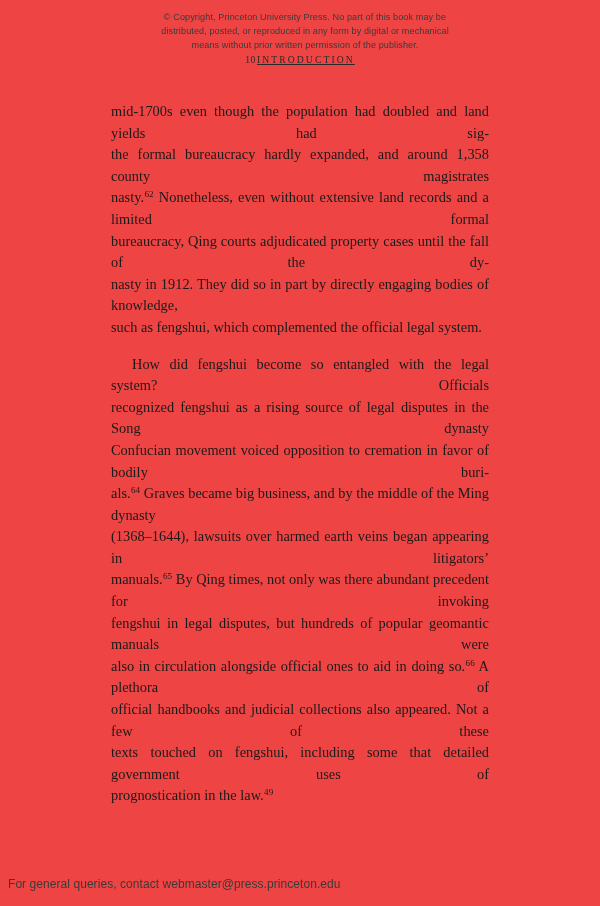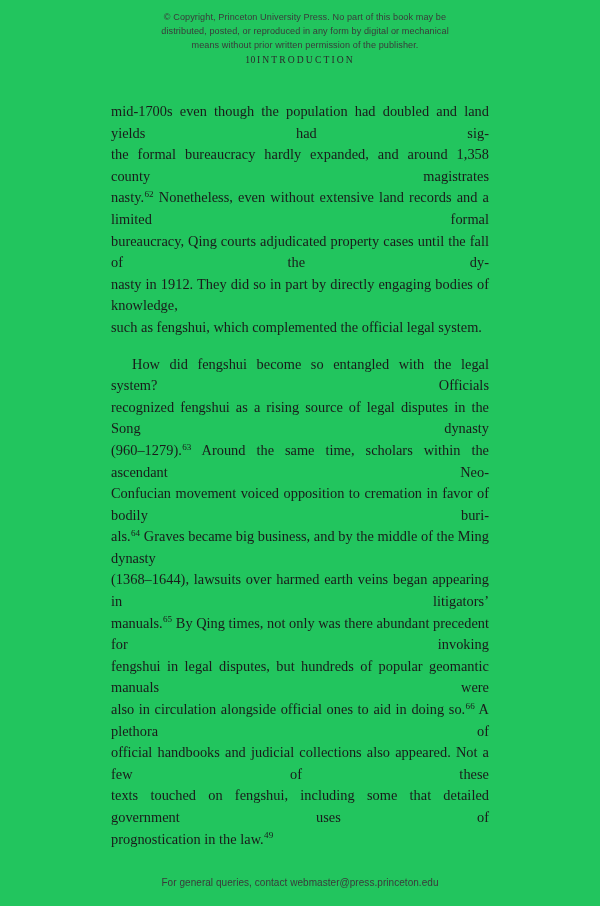--- a/index.html
+++ b/index.html
@@ -14,21 +14,21 @@
     position: relative;
     overflow: hidden;
     font-family: "Liberation Serif", "DejaVu Serif", serif;
     color: #1b1b1b;
     -webkit-font-smoothing: antialiased;
   }
 
   .page {
     position: absolute;
     inset: 0;
-    background: #22c55e;
+    background: #ef4444;
   }
 
   
   .notice {
     position: absolute;
     left: 110px;
     top: 10px;
     width: 390px;
     font-family: "Liberation Sans", "DejaVu Sans", sans-serif;
     font-size: 9.1px;
@@ -47,20 +47,21 @@
     text-align: center;
     font-size: 9.6px;
     color: #2a2a2a;
   }
   .running-head .folio {
     letter-spacing: 0.06em;
   }
   .running-head .rh-title {
     letter-spacing: 0.22em;
     margin-left: 1px;
+    text-decoration: underline;
   }
 
   
   .textblock {
     position: absolute;
     left: 96px;
     top: 86px;
     width: 408px;
   }
 
@@ -103,25 +104,26 @@
     letter-spacing: 0.01em;
     margin-left: 0.3px;
   }
 
   
   .footer {
     position: absolute;
     left: 0;
     right: 0;
     top: 877px;
-    text-align: center;
+    text-align: left;
     font-family: "Liberation Sans", "DejaVu Sans", sans-serif;
-    font-size: 10px;
+    font-size: 12px;
     color: #3a3a3a;
     letter-spacing: 0.005em;
+    padding-left: 8px;
   }
 </style>
 </head>
 <body>
 
 <div class="page">
 
   <div class="notice">
     <div>© Copyright, Princeton University Press. No part of this book may be</div>
     <div>distributed, posted, or reproduced in any form by digital or mechanical</div>
@@ -137,21 +139,20 @@
         <span class="ln j">mid-1700s even though the population had doubled and land yields had sig-</span>
         <span class="ln j">the formal bureaucracy hardly expanded, and around 1,358 county magistrates</span>
         <span class="ln j">nasty.<sup class="fn">62</sup> Nonetheless, even without extensive land records and a limited formal</span>
         <span class="ln j">bureaucracy, Qing courts adjudicated property cases until the fall of the dy-</span>
         <span class="ln j">nasty in 1912. They did so in part by directly engaging bodies of knowledge,</span>
         <span class="ln j last">such as fengshui, which complemented the official legal system.</span>
       </div>
     <div class="para indent" id="para-1">
         <span class="ln j" style="text-indent:21px">How did fengshui become so entangled with the legal system? Officials</span>
         <span class="ln j">recognized fengshui as a rising source of legal disputes in the Song dynasty</span>
-        <span class="ln j">(960–1279).<sup class="fn">63</sup> Around the same time, scholars within the ascendant Neo-</span>
         <span class="ln j">Confucian movement voiced opposition to cremation in favor of bodily buri-</span>
         <span class="ln j">als.<sup class="fn">64</sup> Graves became big business, and by the middle of the Ming dynasty</span>
         <span class="ln j">(1368–1644), lawsuits over harmed earth veins began appearing in litigators’</span>
         <span class="ln j">manuals.<sup class="fn">65</sup> By Qing times, not only was there abundant precedent for invoking</span>
         <span class="ln j">fengshui in legal disputes, but hundreds of popular geomantic manuals were</span>
         <span class="ln j">also in circulation alongside official ones to aid in doing so.<sup class="fn">66</sup> A plethora of</span>
         <span class="ln j">official handbooks and judicial collections also appeared. Not a few of these</span>
         <span class="ln j">texts touched on fengshui, including some that detailed government uses of</span>
         <span class="ln j last">prognostication in the law.<sup class="fn">49</sup></span>
       </div>

